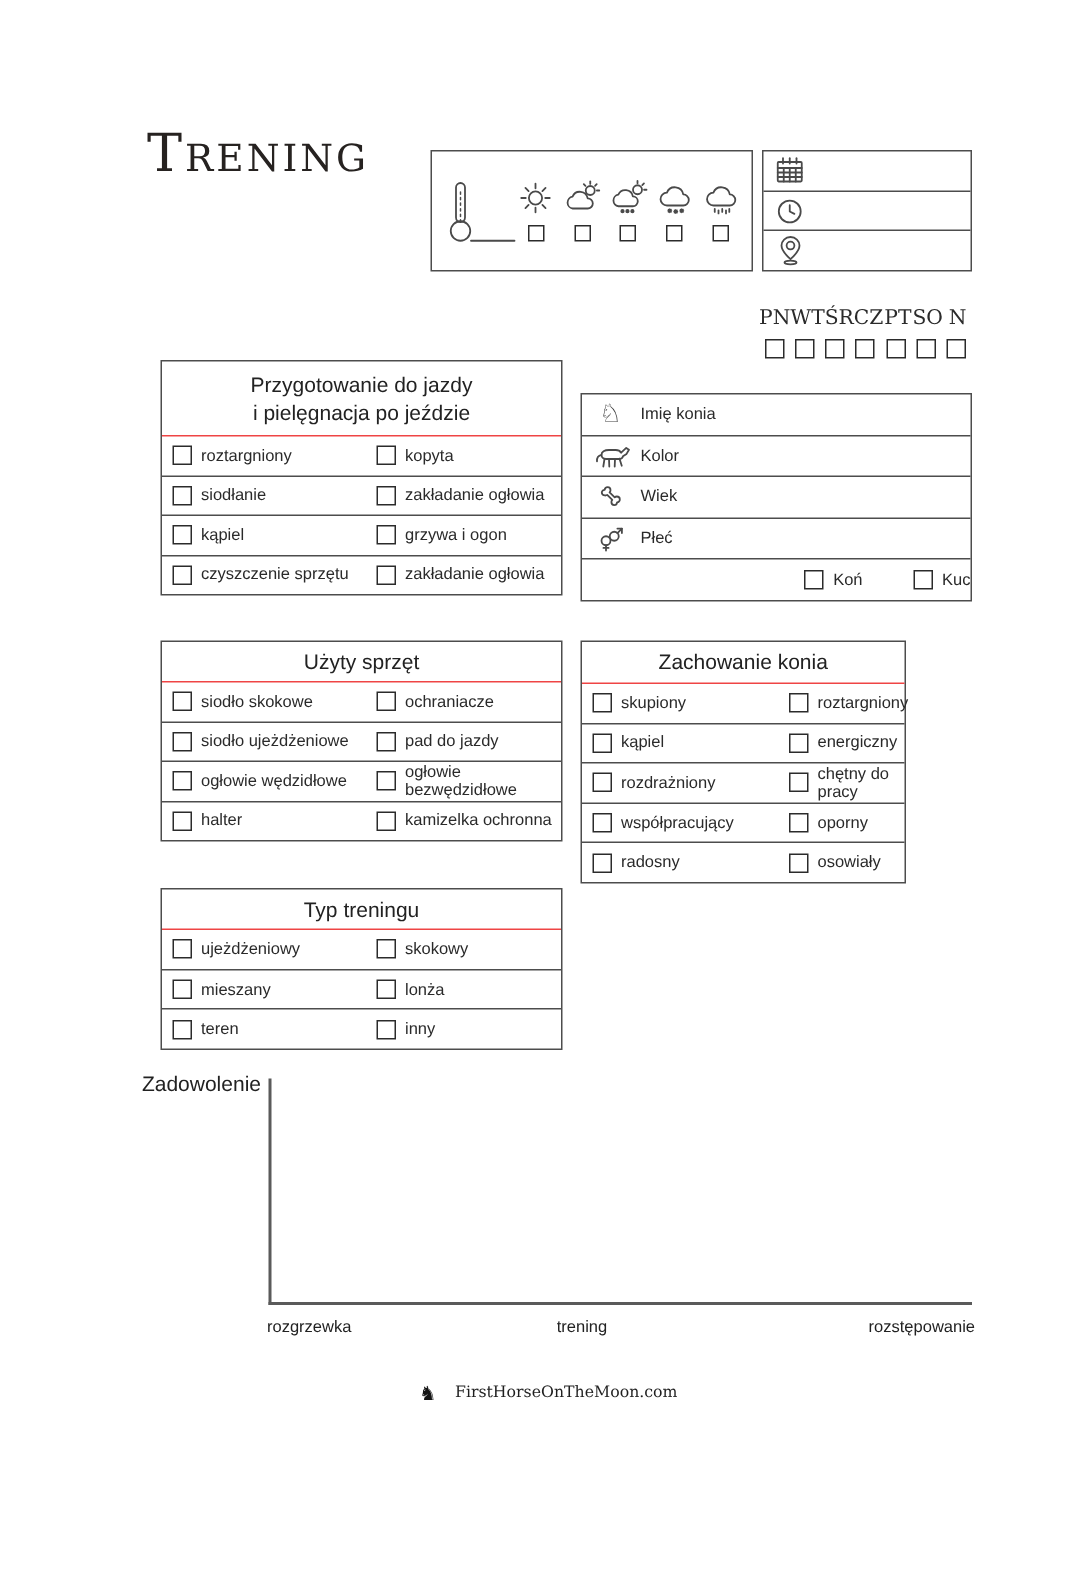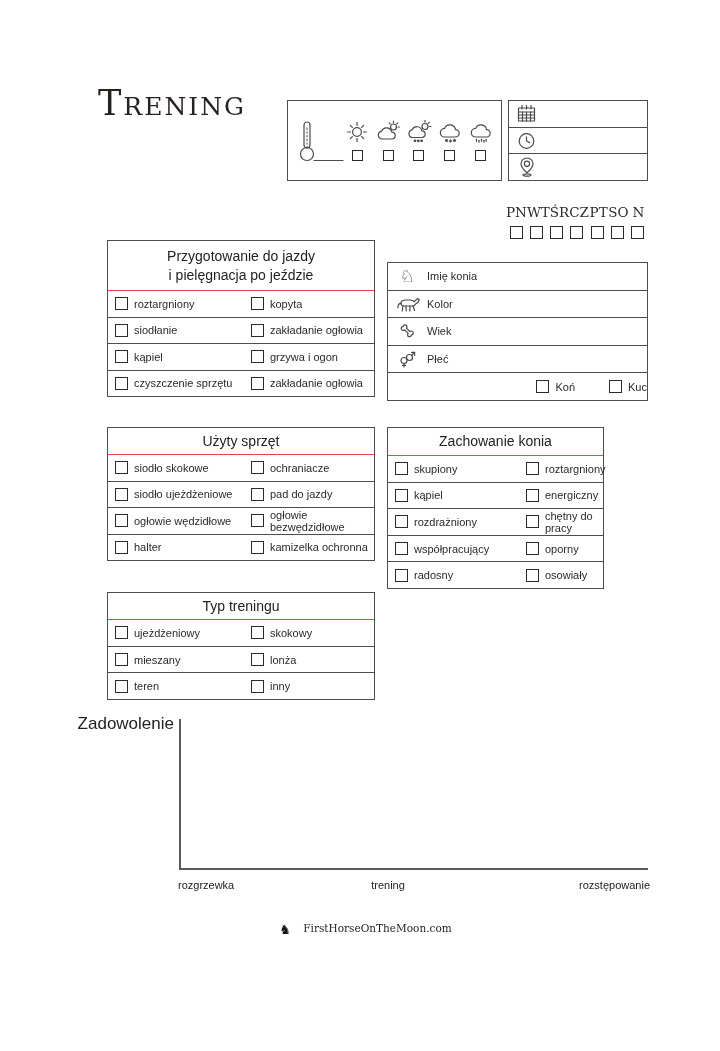--- a/index.html
+++ b/index.html
@@ -60,21 +60,21 @@
   
   .horse-box{left:387px;top:262px;width:261px;height:139px;display:flex;flex-direction:column;}
   .hrow{flex:1;display:flex;align-items:center;gap:7px;padding-left:6px;
         border-top:1px solid #4d4d4d;font-size:11px;color:#2a2a2a;}
   .hrow:first-child{border-top:none;}
   .hicon{width:26px;display:flex;justify-content:center;align-items:center;flex:none;}
   .knight{font-family:"DejaVu Sans",sans-serif;font-size:17px;color:#3c3c3c;line-height:1;}
   .htype{flex:1;display:flex;align-items:center;justify-content:flex-end;gap:34px;border-top:1px solid #4d4d4d;}
 
   
-  .ylabel{position:absolute;left:50px;top:714px;width:124px;text-align:right;font-size:17px;color:#222;}
+  .ylabel{position:absolute;left:50px;top:714px;width:124px;text-align:right;font-size:14px;color:#222;}
   .yaxis{position:absolute;left:179px;top:719px;width:2px;height:151px;background:#5a5a5a;}
   .xaxis{position:absolute;left:179px;top:868px;width:469px;height:2px;background:#5a5a5a;}
   .tick{position:absolute;top:879px;font-size:11px;color:#222;}
   .tick-left{left:178px;}
   .tick-mid{left:330px;width:116px;text-align:center;}
   .tick-right{left:528px;width:122px;text-align:right;}
 
   
   .footer{position:absolute;left:0;top:913px;width:720px;display:flex;
           align-items:center;justify-content:center;gap:5px;}

